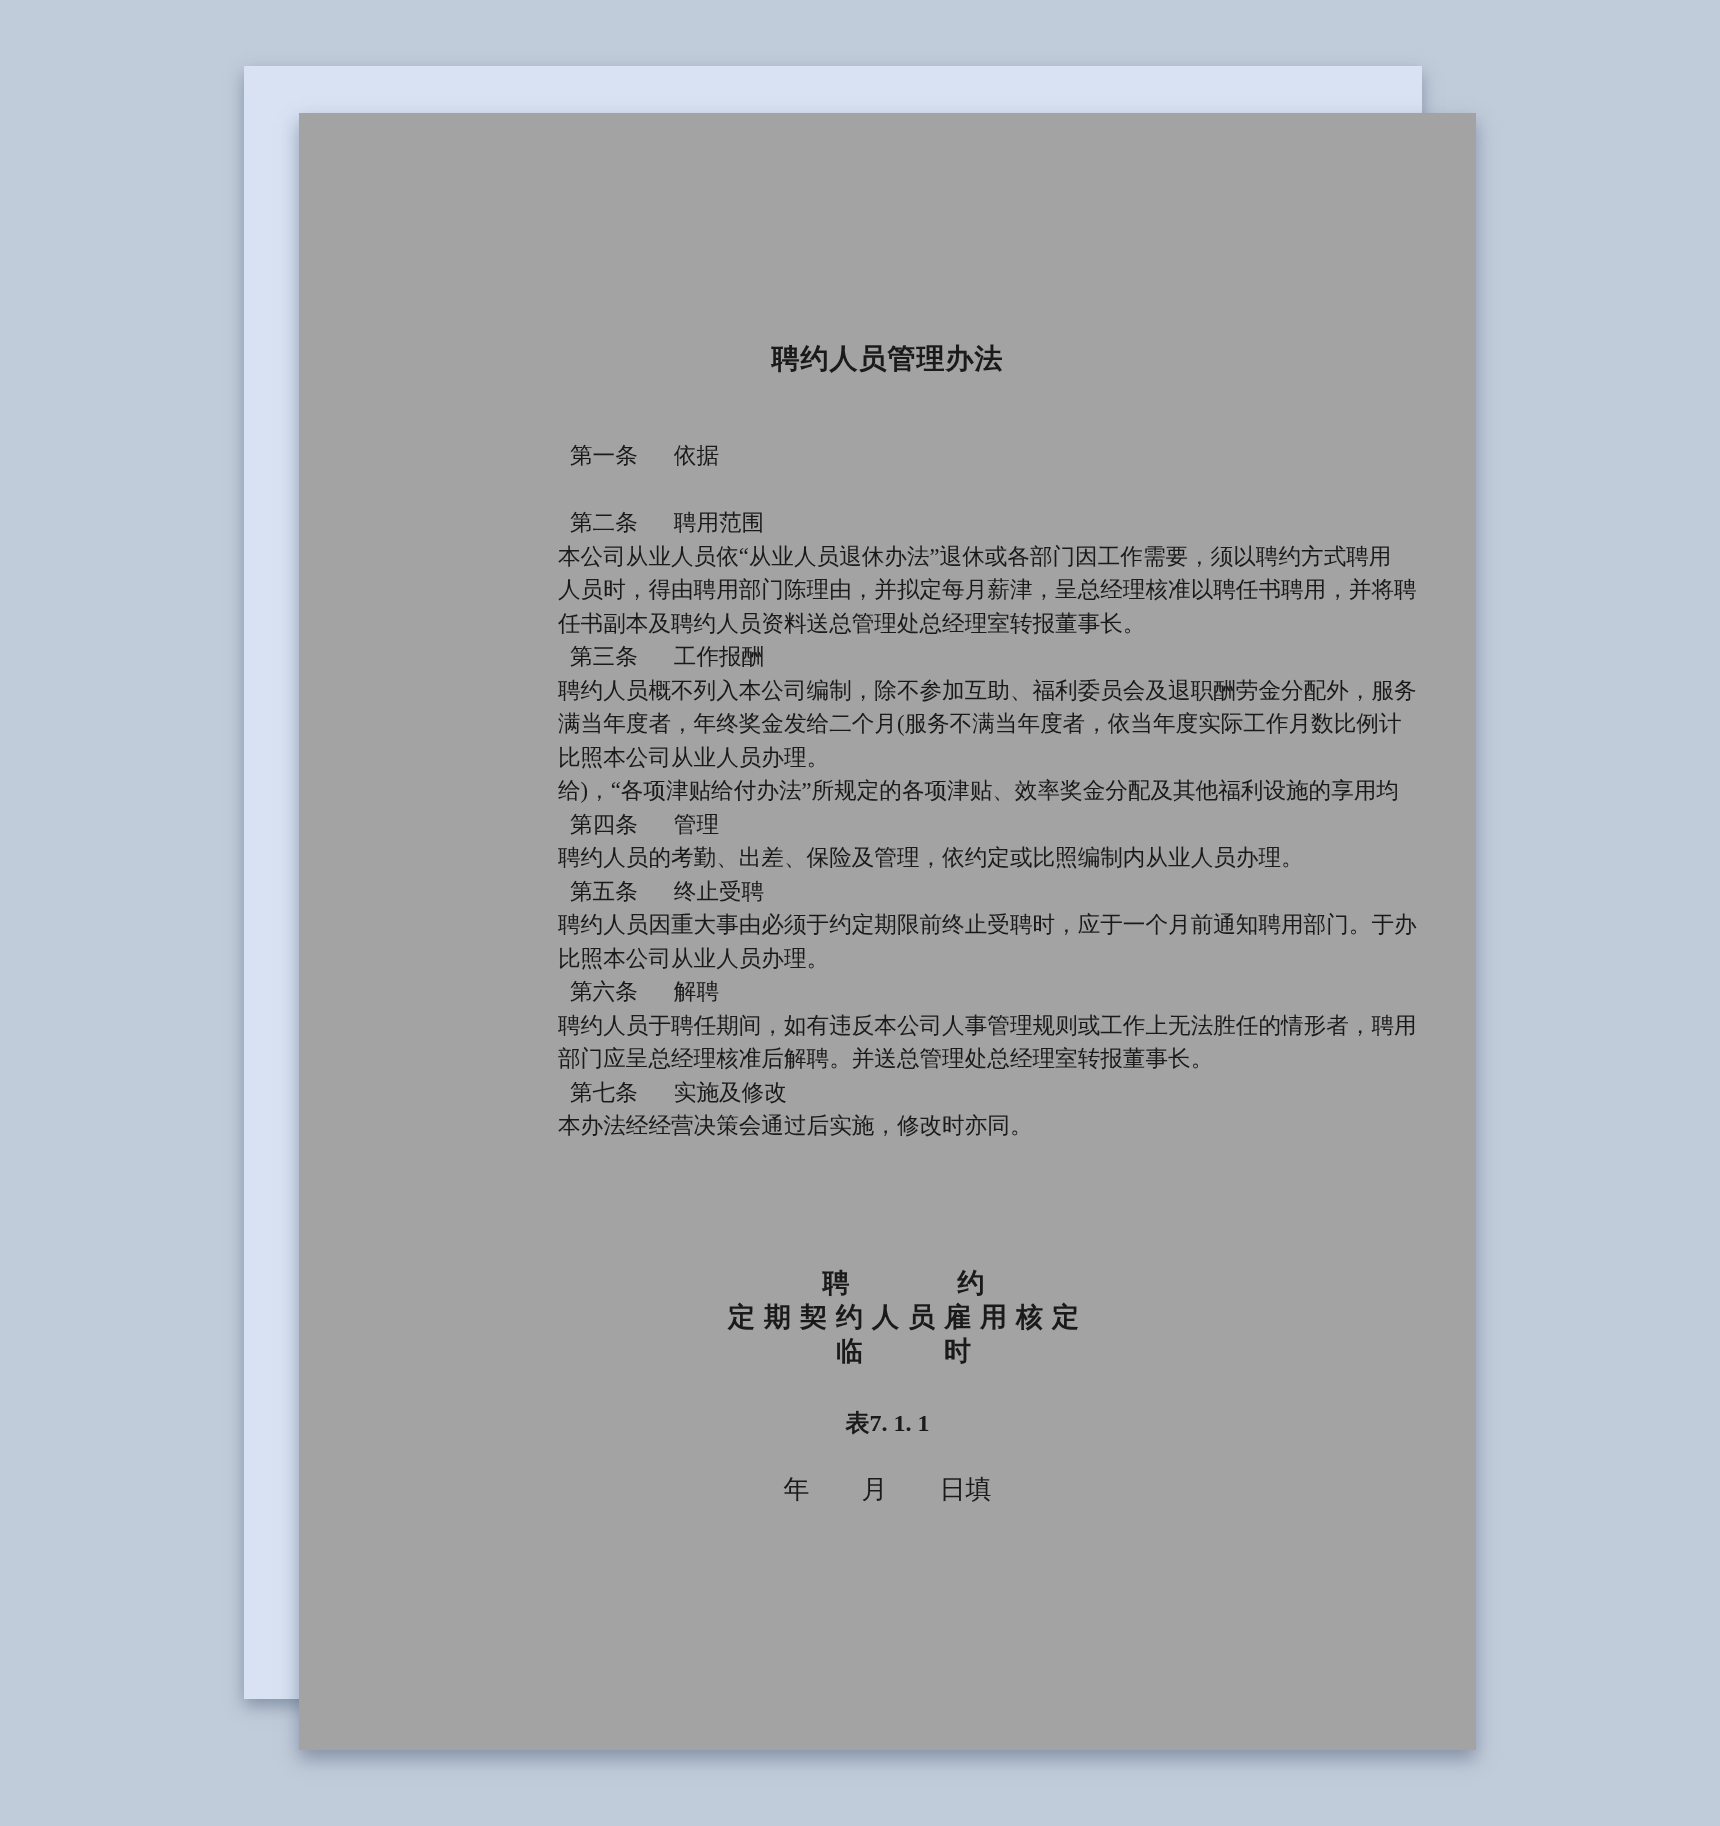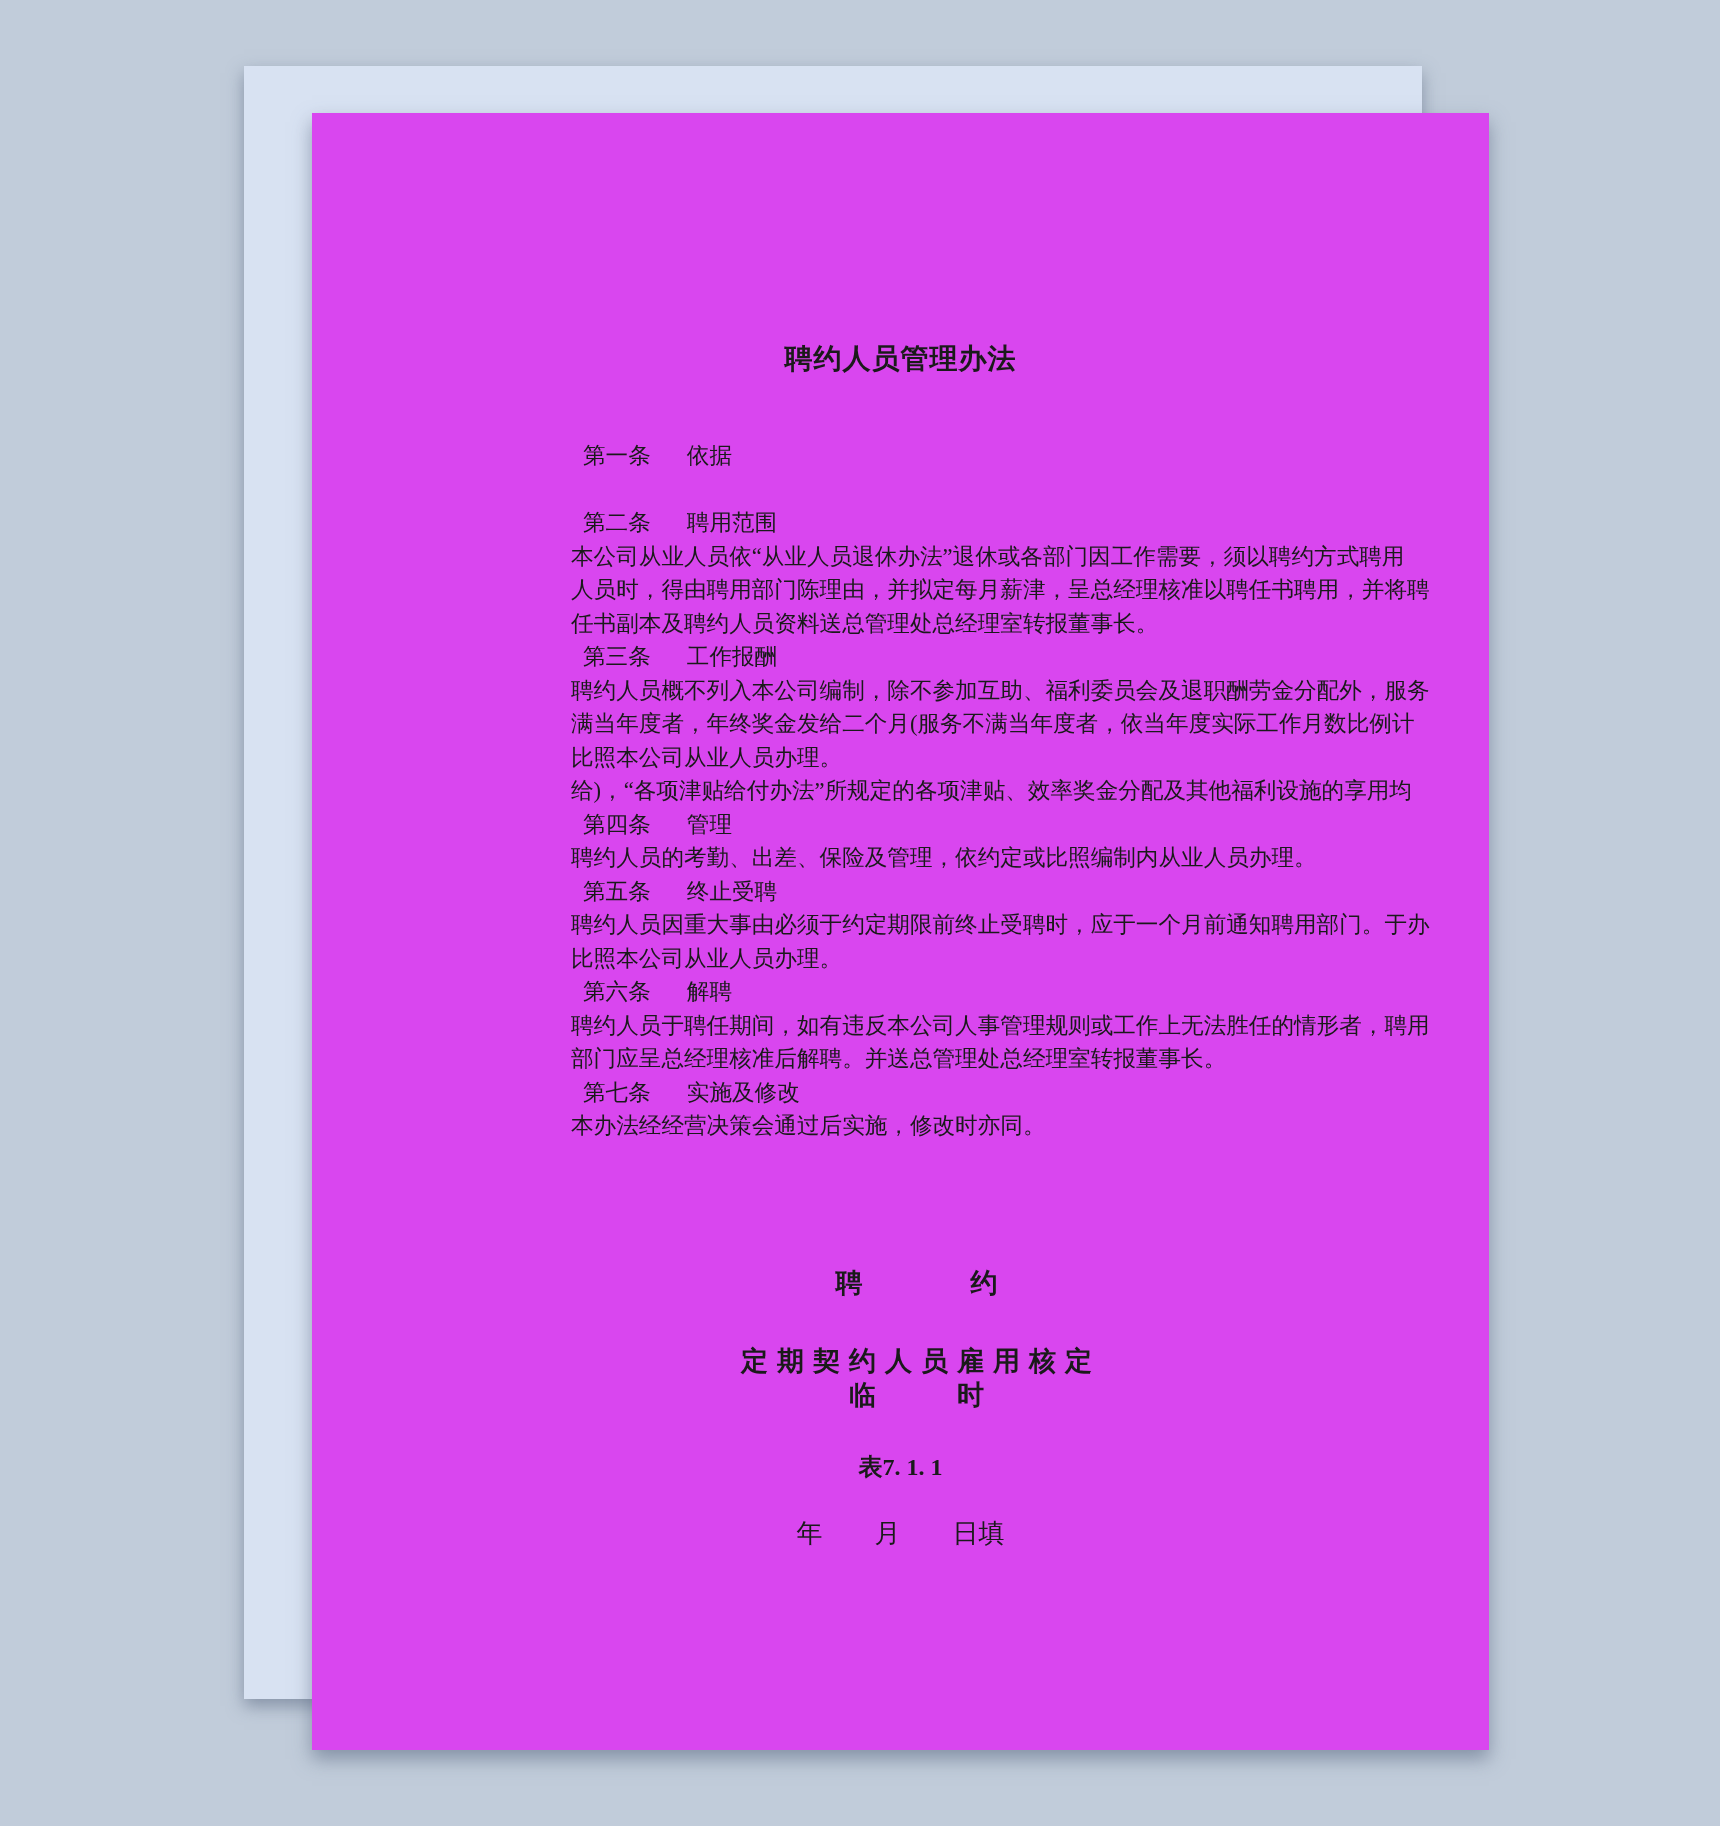--- a/index.html
+++ b/index.html
@@ -10,22 +10,22 @@
     color:#1a1a1a;
     overflow:hidden;
   }
   .stage{position:relative;width:1720px;height:1826px;background:#c1ccda;}
   .back-sheet{
     position:absolute;left:244px;top:66px;width:1178px;height:1633px;
     background:#d8e2f2;
     box-shadow:0 7px 16px rgba(84,99,124,.55);
   }
   .page{
-    position:absolute;left:312px;top:113px;width:1177px;height:1637px;
-    background:#d946ef;
+    position:absolute;left:299px;top:113px;width:1177px;height:1637px;
+    background:#a3a3a3;
     box-shadow:0 9px 18px rgba(84,99,124,.55);
   }
   .doc-title{
     position:absolute;top:226px;left:0;width:100%;
     text-align:center;
     font-size:28px;font-weight:700;line-height:40px;
     letter-spacing:1px;
   }
   .doc-body{
     position:absolute;top:326px;left:259px;width:880px;
@@ -36,21 +36,21 @@
     white-space:nowrap;
   }
   .doc-line.blank{height:33.5px;}
   .sec-no{margin-right:36px;margin-left:12px;}
   .doc-footer{
     position:absolute;top:1153px;left:0;width:100%;
     text-align:center;
   }
   .f-row{height:34px;line-height:34px;}
   .f-big{font-size:27px;font-weight:700;padding-left:32px;}
-  .f-spread{letter-spacing:9px;text-indent:9px;margin-top:44px;}
+  .f-spread{letter-spacing:9px;text-indent:9px;}
   .f-tableno{font-size:24px;font-weight:700;margin-top:38px;}
   .f-date{font-size:26px;font-weight:400;margin-top:33px;}
 </style>
 </head>
 <body>
 
 <div class="stage">
   <div class="back-sheet"></div>
   <div class="page">
     <div class="doc-title">聘约人员管理办法</div>

